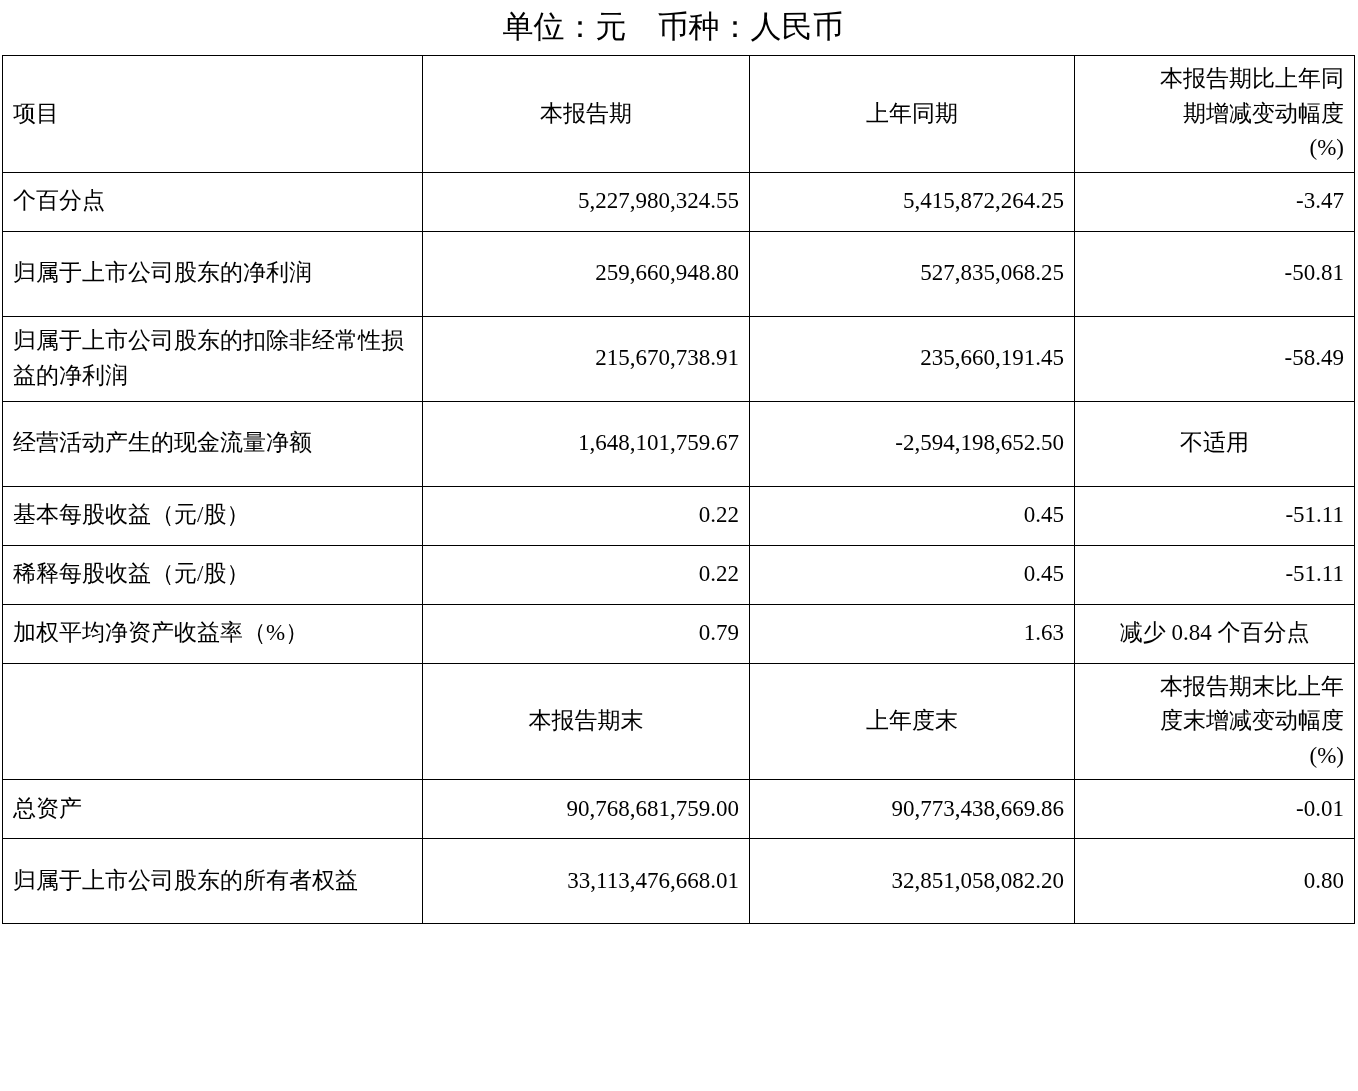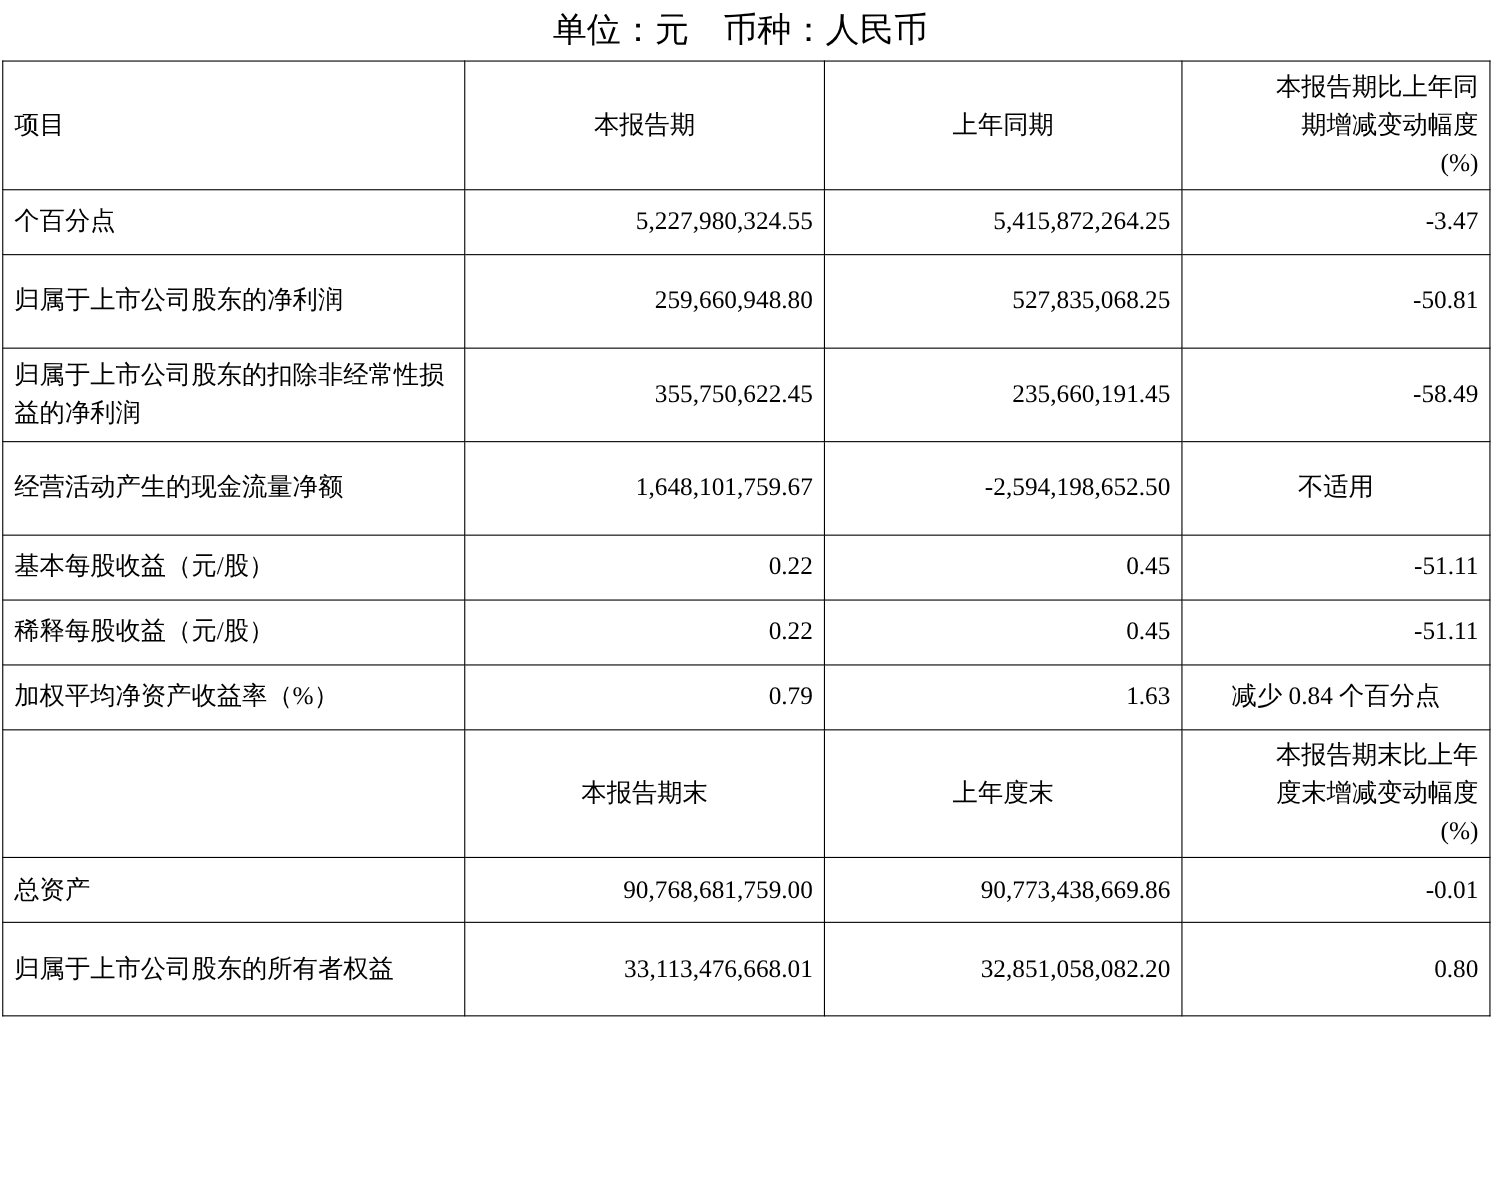--- a/index.html
+++ b/index.html
@@ -95,21 +95,21 @@
 
       <tr class="row-2line">
         <td class="cell-label">归属于上市公司股东的净利润</td>
         <td class="cell-num">259,660,948.80</td>
         <td class="cell-num">527,835,068.25</td>
         <td class="chg-right">-50.81</td>
       </tr>
 
       <tr class="row-2line">
         <td class="cell-label">归属于上市公司股东的扣除非经常性损益的净利润</td>
-        <td class="cell-num">355,750,622.45</td>
+        <td class="cell-num">215,670,738.91</td>
         <td class="cell-num">235,660,191.45</td>
         <td class="chg-right">-58.49</td>
       </tr>
 
       <tr class="row-2line">
         <td class="cell-label">经营活动产生的现金流量净额</td>
         <td class="cell-num">1,648,101,759.67</td>
         <td class="cell-num">-2,594,198,652.50</td>
         <td class="chg-ctr">不适用</td>
       </tr>

